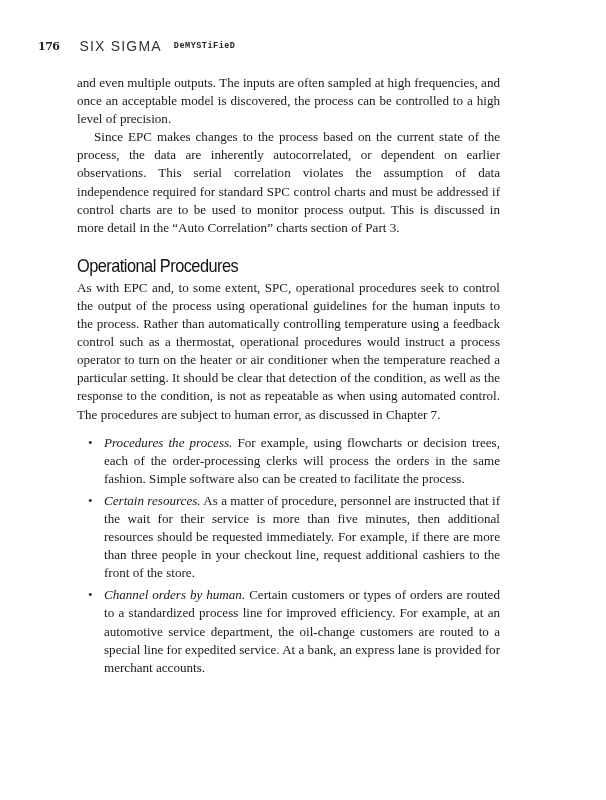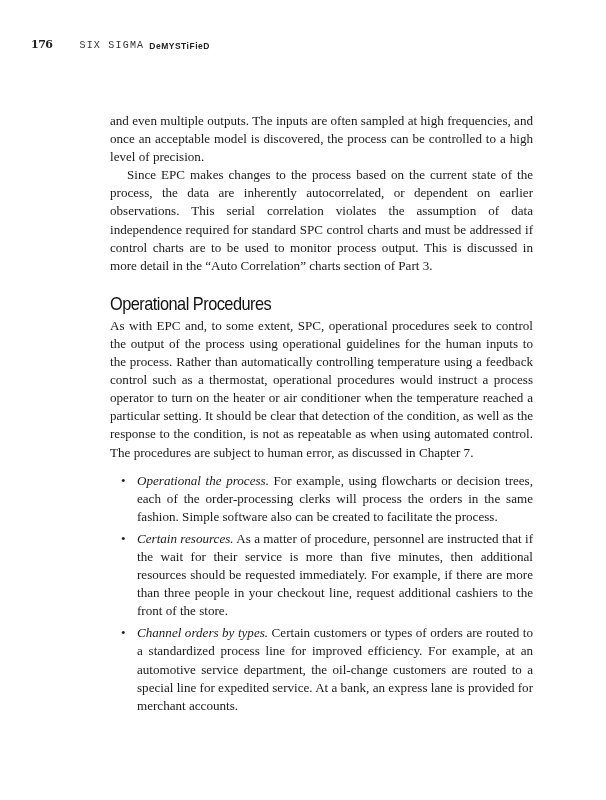--- a/index.html
+++ b/index.html
@@ -1,21 +1,21 @@
 <!DOCTYPE html>
 <html><head>
 <meta charset="utf-8">
 <style>
   html, body { margin: 0; padding: 0; background: #ffffff; }
   body { width: 606px; height: 800px; position: relative; overflow: hidden; color: #1a1a1a; }
-  .header { position: absolute; left: 31px; top: 38px; display: flex; align-items: flex-end; }
+  .header { position: absolute; left: 38px; top: 38px; display: flex; align-items: center; }
   .page-num { font-family: "DejaVu Serif", serif; font-weight: bold; font-size: 11px; color: #222; margin-right: 20px; letter-spacing: -0.5px; }
-  .running-title { font-family: Liberation Mono, monospace; font-size: 10px; letter-spacing: 1.2px; color: #333; margin-left: 7px; }
-  .running-title2 { font-family: Liberation Sans, sans-serif; font-weight: bold; font-size: 8.5px; letter-spacing: 0.5px; color: #222; margin-left: 5px; }
-  .content { position: absolute; left: 110px; top: 74px; width: 423px; font-family: "Liberation Serif", serif; font-size: 13.1px; line-height: 18.1px; text-align: justify; margin-top: 38px; }
+  .running-title { font-family: Liberation Sans, sans-serif; font-size: 14px; letter-spacing: 1.2px; color: #333; }
+  .running-title2 { font-family: Liberation Mono, monospace; font-weight: bold; font-size: 8.5px; letter-spacing: 0.5px; color: #222; margin-left: 12px; }
+  .content { position: absolute; left: 77px; top: 74px; width: 423px; font-family: "Liberation Serif", serif; font-size: 13.1px; line-height: 18.1px; text-align: justify; }
   p { margin: 0; }
   p.indent { text-indent: 17px; }
   h2 { font-family: "Liberation Sans", sans-serif; font-weight: normal; font-size: 19px; letter-spacing: -0.6px; transform: scaleX(0.86); transform-origin: left; margin: 17px 0 1px 0; line-height: 24px; color: #111; }
   ul { list-style: none; margin: 10px 0 0 0; padding: 0; }
   li { position: relative; padding-left: 27px; margin-bottom: 4px; }
   li .bullet { position: absolute; left: 11px; top: 0; }
   li em { font-style: italic; }
 </style>
 </head>
 <body>
@@ -27,24 +27,24 @@
 </div>
 
 <div class="content">
   <p>and even multiple outputs. The inputs are often sampled at high frequencies, and once an acceptable model is discovered, the process can be controlled to a high level of precision.</p>
   <p class="indent">Since EPC makes changes to the process based on the current state of the process, the data are inherently autocorrelated, or dependent on earlier observations. This serial correlation violates the assumption of data independence required for standard SPC control charts and must be addressed if control charts are to be used to monitor process output. This is discussed in more detail in the “Auto Correlation” charts section of Part 3.</p>
   <h2>Operational Procedures</h2>
   <p>As with EPC and, to some extent, SPC, operational procedures seek to control the output of the process using operational guidelines for the human inputs to the process. Rather than automatically controlling temperature using a feedback control such as a thermostat, operational procedures would instruct a process operator to turn on the heater or air conditioner when the temperature reached a particular setting. It should be clear that detection of the condition, as well as the response to the condition, is not as repeatable as when using automated control. The procedures are subject to human error, as discussed in Chapter 7.</p>
   <ul>
     <li>
       <span class="bullet">•</span>
-      <em>Operational the process.</em><span> For example, using flowcharts or decision trees, each of the order-processing clerks will process the orders in the same fashion. Simple software also can be created to facilitate the process.</span>
+      <em>Procedures the process.</em><span> For example, using flowcharts or decision trees, each of the order-processing clerks will process the orders in the same fashion. Simple software also can be created to facilitate the process.</span>
     </li>
     <li>
       <span class="bullet">•</span>
       <em>Certain resources.</em><span> As a matter of procedure, personnel are instructed that if the wait for their service is more than five minutes, then additional resources should be requested immediately. For example, if there are more than three people in your checkout line, request additional cashiers to the front of the store.</span>
     </li>
     <li>
       <span class="bullet">•</span>
-      <em>Channel orders by types.</em><span> Certain customers or types of orders are routed to a standardized process line for improved efficiency. For example, at an automotive service department, the oil-change customers are routed to a special line for expedited service. At a bank, an express lane is provided for merchant accounts.</span>
+      <em>Channel orders by human.</em><span> Certain customers or types of orders are routed to a standardized process line for improved efficiency. For example, at an automotive service department, the oil-change customers are routed to a special line for expedited service. At a bank, an express lane is provided for merchant accounts.</span>
     </li>
   </ul>
 </div>
 
 </body></html>

